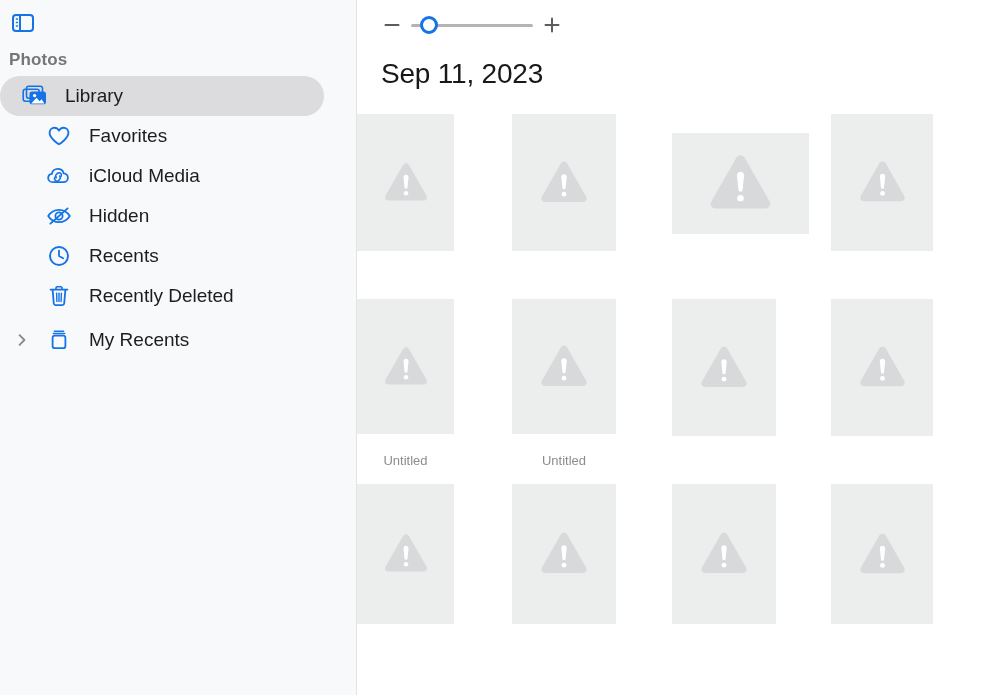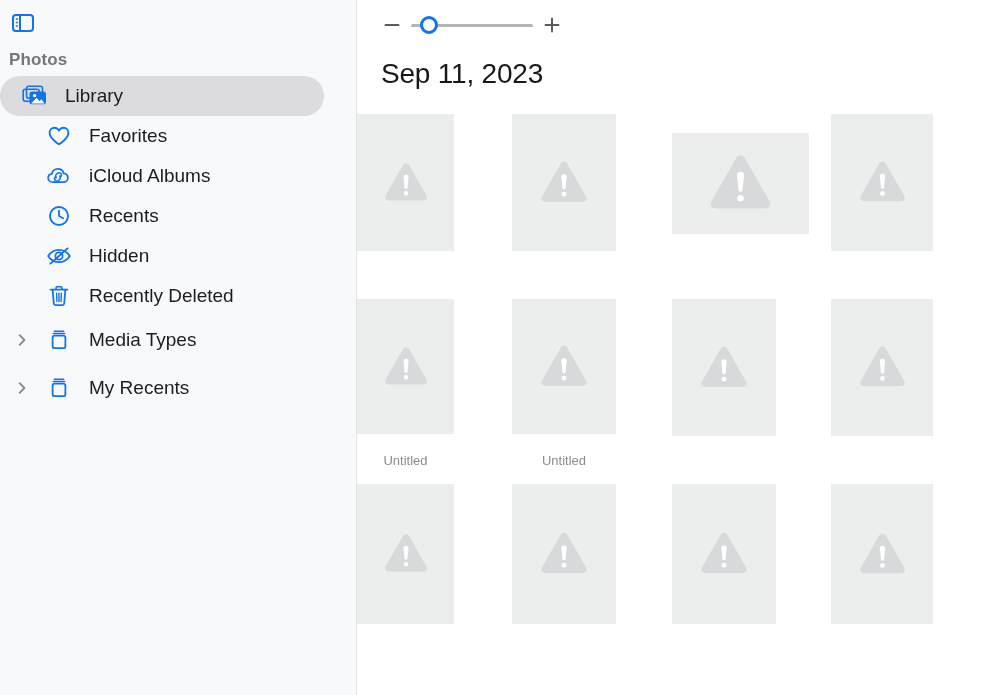--- a/index.html
+++ b/index.html
@@ -251,42 +251,42 @@
       </div>
 
       <div class="nav-item">
         <span class="nav-icon">
           <svg width="26" height="22" viewBox="0 0 26 22">
             <path d="M6.8 17.2 C 4.2 17.2 2.2 15.3 2.2 12.9 C 2.2 10.8 3.8 9.1 5.9 8.8 C 6.3 6.0 8.8 3.9 11.8 3.9 C 14.6 3.9 17.0 5.8 17.6 8.3 C 20.0 8.5 21.9 10.4 21.9 12.8 C 21.9 15.3 19.9 17.2 17.4 17.2 Z" fill="none" stroke="#1473e6" stroke-width="1.8" stroke-linejoin="round"></path>
             <path d="M10.3 12.8 a2.3 2.3 0 0 1 0-3.3 l1.1-1.1 a2.3 2.3 0 0 1 3.3 3.3 l-0.5 0.5" fill="none" stroke="#1473e6" stroke-width="1.5" stroke-linecap="round"></path>
             <path d="M13.7 11.0 a2.3 2.3 0 0 1 0 3.3 l-1.1 1.1 a2.3 2.3 0 0 1-3.3-3.3 l0.5-0.5" fill="none" stroke="#1473e6" stroke-width="1.5" stroke-linecap="round"></path>
           </svg>
         </span>
-        <span class="nav-label">iCloud Albums</span>
-      </div>
-
-      <div class="nav-item">
-        <span class="nav-icon">
-          <svg width="24" height="24" viewBox="0 0 24 24">
-            <circle cx="12" cy="12" r="9" fill="none" stroke="#1473e6" stroke-width="1.9"></circle>
-            <path d="M12 6.6 L12 12 L16.1 14.2" fill="none" stroke="#1473e6" stroke-width="1.8" stroke-linecap="round" stroke-linejoin="round"></path>
-          </svg>
-        </span>
-        <span class="nav-label">Recents</span>
+        <span class="nav-label">iCloud Media</span>
       </div>
 
       <div class="nav-item">
         <span class="nav-icon">
           <svg width="26" height="22" viewBox="0 0 26 22">
             <path d="M2.2 11 C 4.8 6.8 8.6 4.8 13 4.8 C 17.4 4.8 21.2 6.8 23.8 11 C 21.2 15.2 17.4 17.2 13 17.2 C 8.6 17.2 4.8 15.2 2.2 11 Z" fill="none" stroke="#1473e6" stroke-width="1.8" stroke-linejoin="round"></path>
             <circle cx="13" cy="11" r="3.6" fill="none" stroke="#1473e6" stroke-width="1.8"></circle>
             <line x1="4.4" y1="18.6" x2="21.6" y2="3.4" stroke="#1473e6" stroke-width="1.9" stroke-linecap="round"></line>
           </svg>
         </span>
         <span class="nav-label">Hidden</span>
+      </div>
+
+      <div class="nav-item">
+        <span class="nav-icon">
+          <svg width="24" height="24" viewBox="0 0 24 24">
+            <circle cx="12" cy="12" r="9" fill="none" stroke="#1473e6" stroke-width="1.9"></circle>
+            <path d="M12 6.6 L12 12 L16.1 14.2" fill="none" stroke="#1473e6" stroke-width="1.8" stroke-linecap="round" stroke-linejoin="round"></path>
+          </svg>
+        </span>
+        <span class="nav-label">Recents</span>
       </div>
 
       <div class="nav-item">
         <span class="nav-icon">
           <svg width="22" height="24" viewBox="0 0 22 24">
             <line x1="2.6" y1="5.6" x2="19.4" y2="5.6" stroke="#1473e6" stroke-width="1.8" stroke-linecap="round"></line>
             <path d="M8.0 5.6 L8.0 3.9 a1.2 1.2 0 0 1 1.2-1.2 l3.6 0 a1.2 1.2 0 0 1 1.2 1.2 L14.0 5.6" fill="none" stroke="#1473e6" stroke-width="1.6"></path>
             <path d="M4.6 5.6 L5.8 19.5 a1.8 1.8 0 0 0 1.8 1.6 l6.8 0 a1.8 1.8 0 0 0 1.8-1.6 L17.4 5.6" fill="none" stroke="#1473e6" stroke-width="1.8" stroke-linejoin="round"></path>
             <line x1="8.6" y1="9.2" x2="8.9" y2="17.6" stroke="#1473e6" stroke-width="1.4" stroke-linecap="round"></line>
             <line x1="11" y1="9.2" x2="11" y2="17.6" stroke="#1473e6" stroke-width="1.4" stroke-linecap="round"></line>
@@ -294,35 +294,20 @@
           </svg>
         </span>
         <span class="nav-label">Recently Deleted</span>
       </div>
 
     </div>
 
 
     <div class="nav-list">
 
-      <div class="album-item">
-        <span class="disclosure">
-          <svg width="14" height="14" viewBox="0 0 14 14">
-            <path d="M4.6 2.2 L9.4 7 L4.6 11.8" fill="none" stroke="#8b8b8f" stroke-width="1.9" stroke-linecap="round" stroke-linejoin="round"></path>
-          </svg>
-        </span>
-        <span class="album-icon">
-          <svg width="24" height="24" viewBox="0 0 24 24">
-            <line x1="7.4" y1="3.2" x2="16.6" y2="3.2" stroke="#1473e6" stroke-width="1.5" stroke-linecap="round"></line>
-            <line x1="6.4" y1="5.6" x2="17.6" y2="5.6" stroke="#1473e6" stroke-width="1.5" stroke-linecap="round"></line>
-            <rect x="5.6" y="7.6" width="12.8" height="12.6" rx="2.3" fill="none" stroke="#1473e6" stroke-width="1.8"></rect>
-          </svg>
-        </span>
-        <span class="album-label">Media Types</span>
-      </div>
 
       <div class="album-item">
         <span class="disclosure">
           <svg width="14" height="14" viewBox="0 0 14 14">
             <path d="M4.6 2.2 L9.4 7 L4.6 11.8" fill="none" stroke="#8b8b8f" stroke-width="1.9" stroke-linecap="round" stroke-linejoin="round"></path>
           </svg>
         </span>
         <span class="album-icon">
           <svg width="24" height="24" viewBox="0 0 24 24">
             <line x1="7.4" y1="3.2" x2="16.6" y2="3.2" stroke="#1473e6" stroke-width="1.5" stroke-linecap="round"></line>

